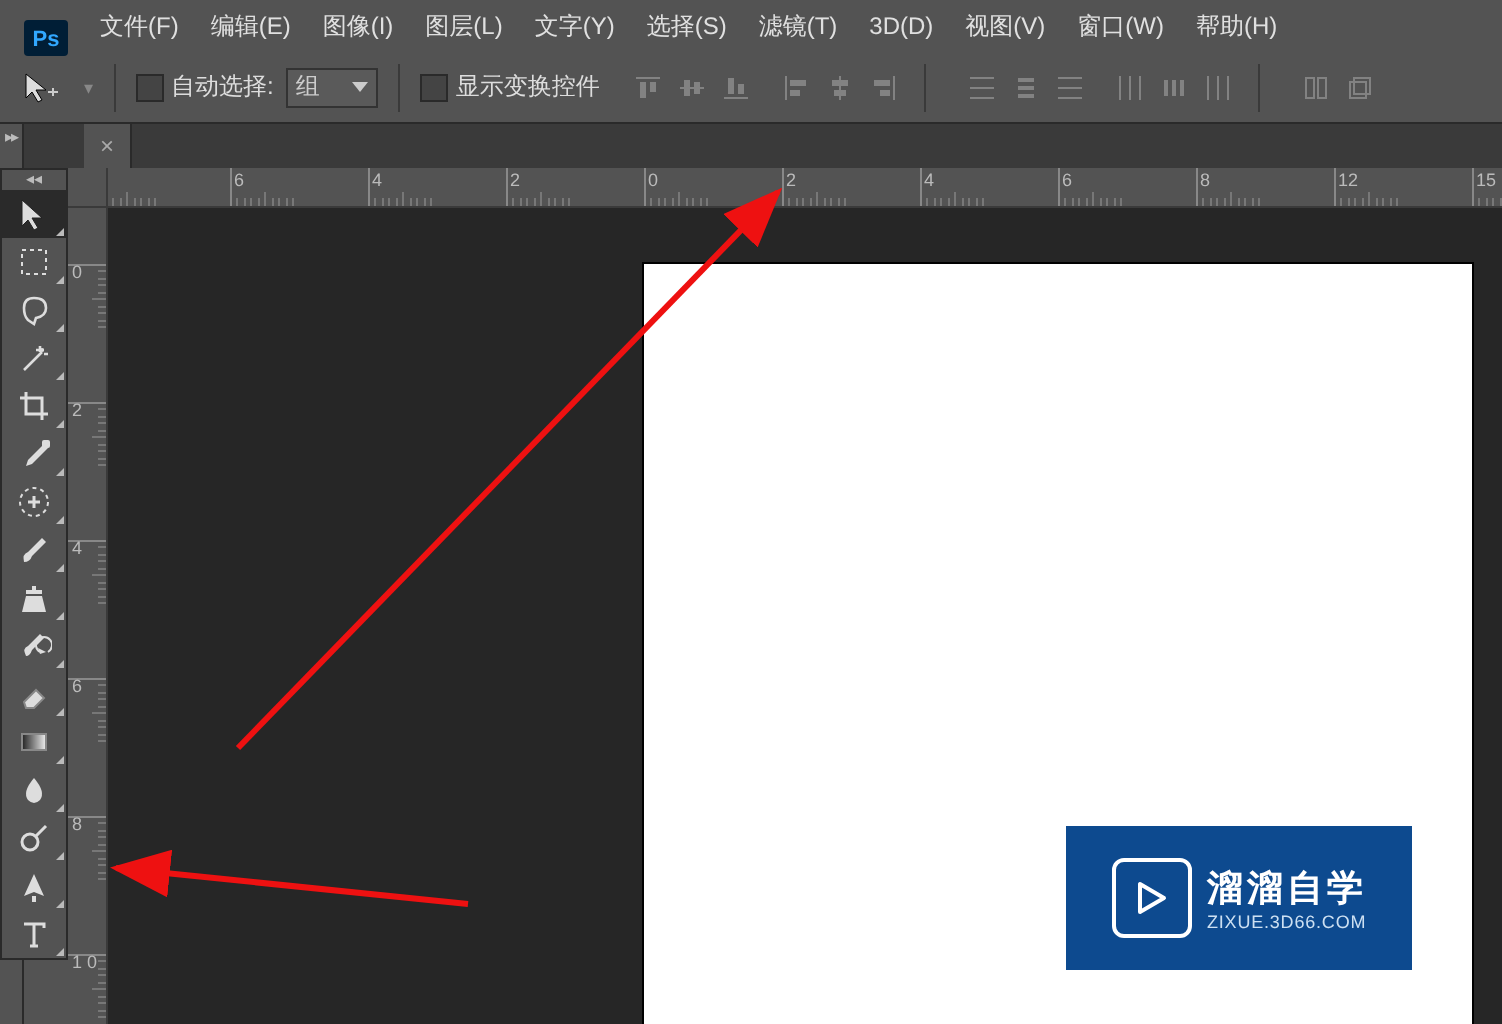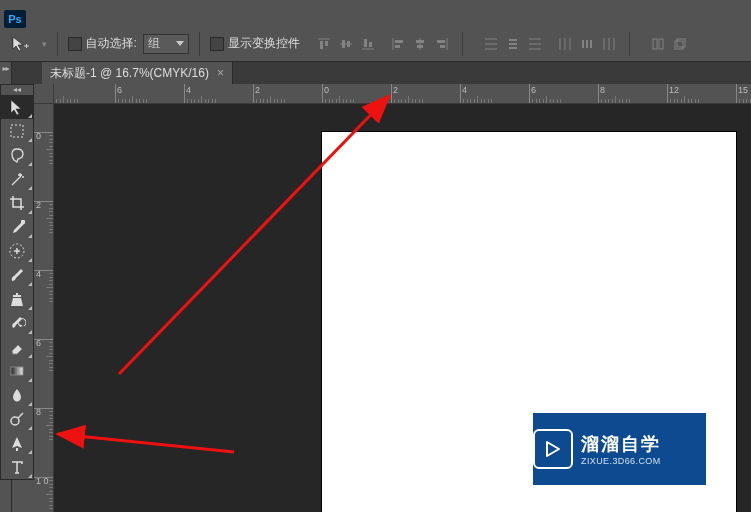--- a/index.html
+++ b/index.html
@@ -5,21 +5,21 @@
     * { margin: 0; padding: 0; box-sizing: border-box; user-select: none; }
     body {
       width: 751px; height: 512px;
       background: #535353; font-family: "Microsoft YaHei", sans-serif;
       font-size: 12px; color: #ccc; overflow: hidden; position: relative;
     }
     .menubar {
       height: 26px; background: #535353;
       display: flex; align-items: center; padding: 0 4px;
     }
-    .logo { width: 30px; height: 20px; display: flex; align-items: center; justify-content: flex-start; margin-right: 8px; margin-top: 12px; }
+    .logo { width: 30px; height: 20px; display: flex; align-items: center; justify-content: flex-end; margin-right: 8px; margin-top: 12px; }
     .menu-item { padding: 0 8px; height: 26px; line-height: 26px; color: #e0e0e0; cursor: default; }
 
     .optbar {
       height: 36px; background: #535353; border-bottom: 1px solid #2a2a2a;
       display: flex; align-items: center; padding: 2px 6px; gap: 6px;
     }
     .tool-ind { width: 30px; height: 22px; display:flex; align-items:center; justify-content:center; }
     .sep { width: 1px; height: 24px; background: #3a3a3a; margin: 0 4px; }
     .chk { width: 14px; height: 14px; border: 1px solid #2a2a2a; background: #444; display:inline-block; vertical-align: middle; margin-right: 4px; }
     .opt-label { color: #ddd; display: flex; align-items: center; }
@@ -91,40 +91,53 @@
 
     .canvas {
       position:absolute; left:288px; top:48px; width:414px; height:394px;
       background:#fff; box-shadow: 0 0 0 1px #000;
     }
 
     .arrow { position:absolute; pointer-events:none; }
 
     .watermark {
       position:absolute; right:45px; bottom:27px; width:173px; height:72px;
-      background:#0d4a8f; display:flex; align-items:center; 
+      background:#0d4a8f; display:flex; align-items:center; justify-content:center;
     }
     .wm-inner { display:flex; align-items:center; gap:8px; }
     .wm-logo { width:40px; height:40px; border:2px solid #fff; border-radius:6px;
       display:flex; align-items:center; justify-content:center; }
     .wm-logo svg { display:block; }
     .wm-text { color:#fff; }
     .wm-cn { font-size:18px; font-weight: bold; letter-spacing: 2px; }
     .wm-en { font-size:9px; color:#cde0f2; letter-spacing: .4px; }
   </style>
 </head>
 <body>
 
 <div class="menubar">
   <div class="logo">
     <svg width="22" height="18" viewBox="0 0 22 18">
       <rect x="0" y="0" width="22" height="18" rx="2" fill="#001e36"></rect>
       <text x="11" y="13" text-anchor="middle" fill="#31a8ff" font-size="11" font-family="Arial" font-weight="bold">Ps</text>
     </svg>
   </div>
+  <div id="menu-items" style="display:flex;">
+      <div class="menu-item">文件(F)</div>
+      <div class="menu-item">编辑(E)</div>
+      <div class="menu-item">图像(I)</div>
+      <div class="menu-item">图层(L)</div>
+      <div class="menu-item">文字(Y)</div>
+      <div class="menu-item">选择(S)</div>
+      <div class="menu-item">滤镜(T)</div>
+      <div class="menu-item">3D(D)</div>
+      <div class="menu-item">视图(V)</div>
+      <div class="menu-item">窗口(W)</div>
+      <div class="menu-item">帮助(H)</div>
+    </div>
 </div>
 
 <div class="optbar">
   <div class="tool-ind">
     <svg width="18" height="16" viewBox="0 0 18 16">
       <path d="M1 1 L1 13 L4 10 L7 15 L9 14 L6 9 L11 9 Z" fill="#ddd" stroke="#000" stroke-width=".5"></path>
       <path d="M12 10 L17 10 M14.5 8 L14.5 12" stroke="#ccc" stroke-width="1"></path>
     </svg>
   </div>
   <span style="color:#888;font-size:9px;">▾</span>
@@ -250,21 +263,20 @@
         </svg>
       </div>
   </div>
 </div>
 
 <div class="left-gutter">
   <span class="gutter-arrows">▸▸</span>
 </div>
 <div class="tabbar">
   <div class="doc-tab">
-    <span>未标题-1 @ 16.7%(CMYK/16)</span>
     <span class="tab-close">×</span>
   </div>
 </div>
 
 <div class="toolpanel">
   <div class="tool-head">◂◂</div>
   <div id="tools">
       <div class="tool sel">
         <svg width="18" height="18" viewBox="0 0 18 18">
           <defs>

